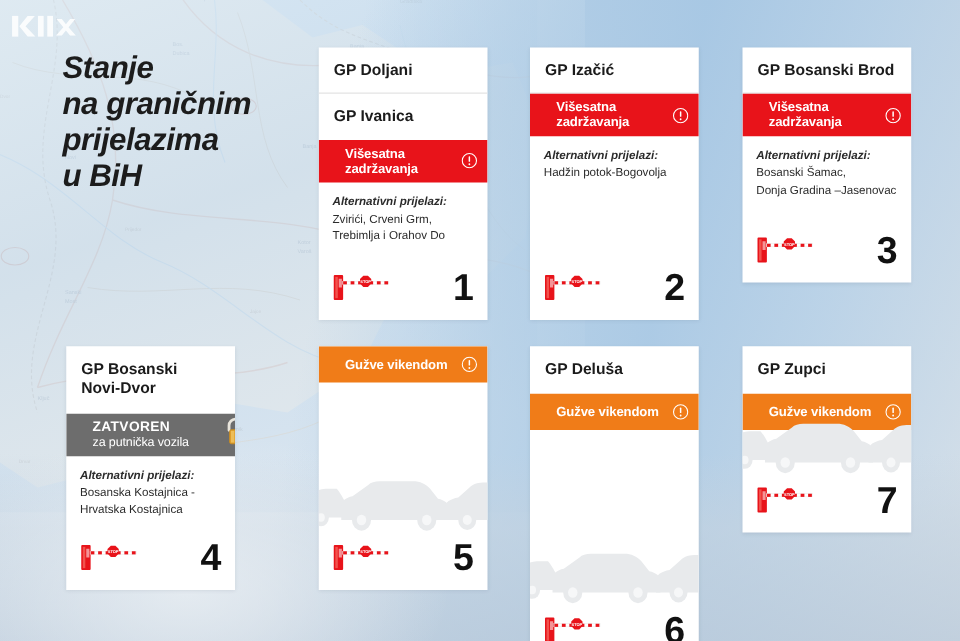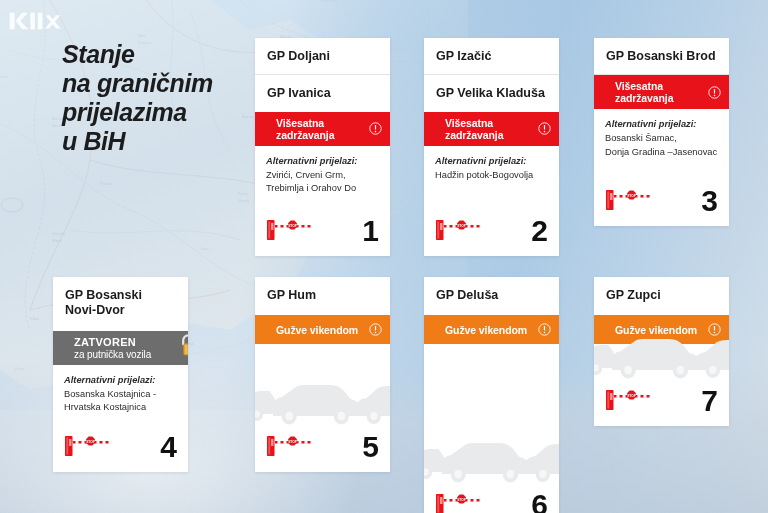--- a/index.html
+++ b/index.html
@@ -48,21 +48,21 @@
   
   .logo{position:absolute;left:8px;top:8px;height:26px;display:flex;align-items:center;}
   .logo svg{display:block;}
 
   
   .headline{
     position:absolute;left:50px;top:40px;width:200px;
     font-size:25px;line-height:1.16;font-weight:bold;font-style:italic;
     color:#1c1c1c;letter-spacing:-.4px;
   }
-  .headline span{display:block;margin-left:12px;}
+  .headline span{display:block;}
 
   
   .card{
     position:absolute;background:#fff;box-sizing:border-box;
     box-shadow:0 1px 3px rgba(60,80,100,.13);
     overflow:hidden;
   }
   .card-title{
     font-size:12.5px;font-weight:bold;color:#1b1b1b;
     padding:11px 12px 10px 12px;line-height:1.22;
@@ -236,21 +236,20 @@
               <g transform="translate(44,9)">
                 <polygon points="5.3,0 12.7,0 18,5.3 18,12.7 12.7,18 5.3,18 0,12.7 0,5.3" fill="#e8131a"></polygon>
                 <text x="9" y="12.2" font-size="6.4" font-weight="bold" fill="#fff" text-anchor="middle" font-family="Liberation Sans, sans-serif">STOP</text>
               </g>
             </svg></span>
           <span class="num">1</span>
         </div>
       </div>
       <div class="card" style="left: 424px; top: 38px; width: 135px; height: 218px;">
         <div class="card-title sep">GP Izačić</div>
-        <div class="card-title">GP Velika Kladuša</div>
         <div class="banner red">
           <span class="banner-txt">Višesatna zadržavanja</span>
           <svg class="ico-warn" viewBox="0 0 24 24" xmlns="http://www.w3.org/2000/svg">
             <circle cx="12" cy="12" r="10.5" fill="none" stroke="#fff" stroke-width="1.6"></circle>
             <rect x="10.9" y="5.6" width="2.2" height="8.2" rx="1" fill="#fff"></rect>
             <circle cx="12" cy="17.4" r="1.35" fill="#fff"></circle>
           </svg>
         </div>
         <div class="alt">
           <b>Alternativni prijelazi:</b>
@@ -361,21 +360,20 @@
               </g>
               <g transform="translate(44,9)">
                 <polygon points="5.3,0 12.7,0 18,5.3 18,12.7 12.7,18 5.3,18 0,12.7 0,5.3" fill="#e8131a"></polygon>
                 <text x="9" y="12.2" font-size="6.4" font-weight="bold" fill="#fff" text-anchor="middle" font-family="Liberation Sans, sans-serif">STOP</text>
               </g>
             </svg></span>
           <span class="num">4</span>
         </div>
       </div>
       <div class="card" style="left: 255px; top: 277px; width: 135px; height: 195px;">
-        <div class="card-title two">GP Hum</div>
         <div class="banner orange">
           <span class="banner-txt">Gužve vikendom</span>
           <svg class="ico-warn" viewBox="0 0 24 24" xmlns="http://www.w3.org/2000/svg">
             <circle cx="12" cy="12" r="10.5" fill="none" stroke="#fff" stroke-width="1.6"></circle>
             <rect x="10.9" y="5.6" width="2.2" height="8.2" rx="1" fill="#fff"></rect>
             <circle cx="12" cy="17.4" r="1.35" fill="#fff"></circle>
           </svg>
         </div>
         <div class="cars">
           <svg viewBox="0 0 150 58" preserveAspectRatio="none" xmlns="http://www.w3.org/2000/svg">

